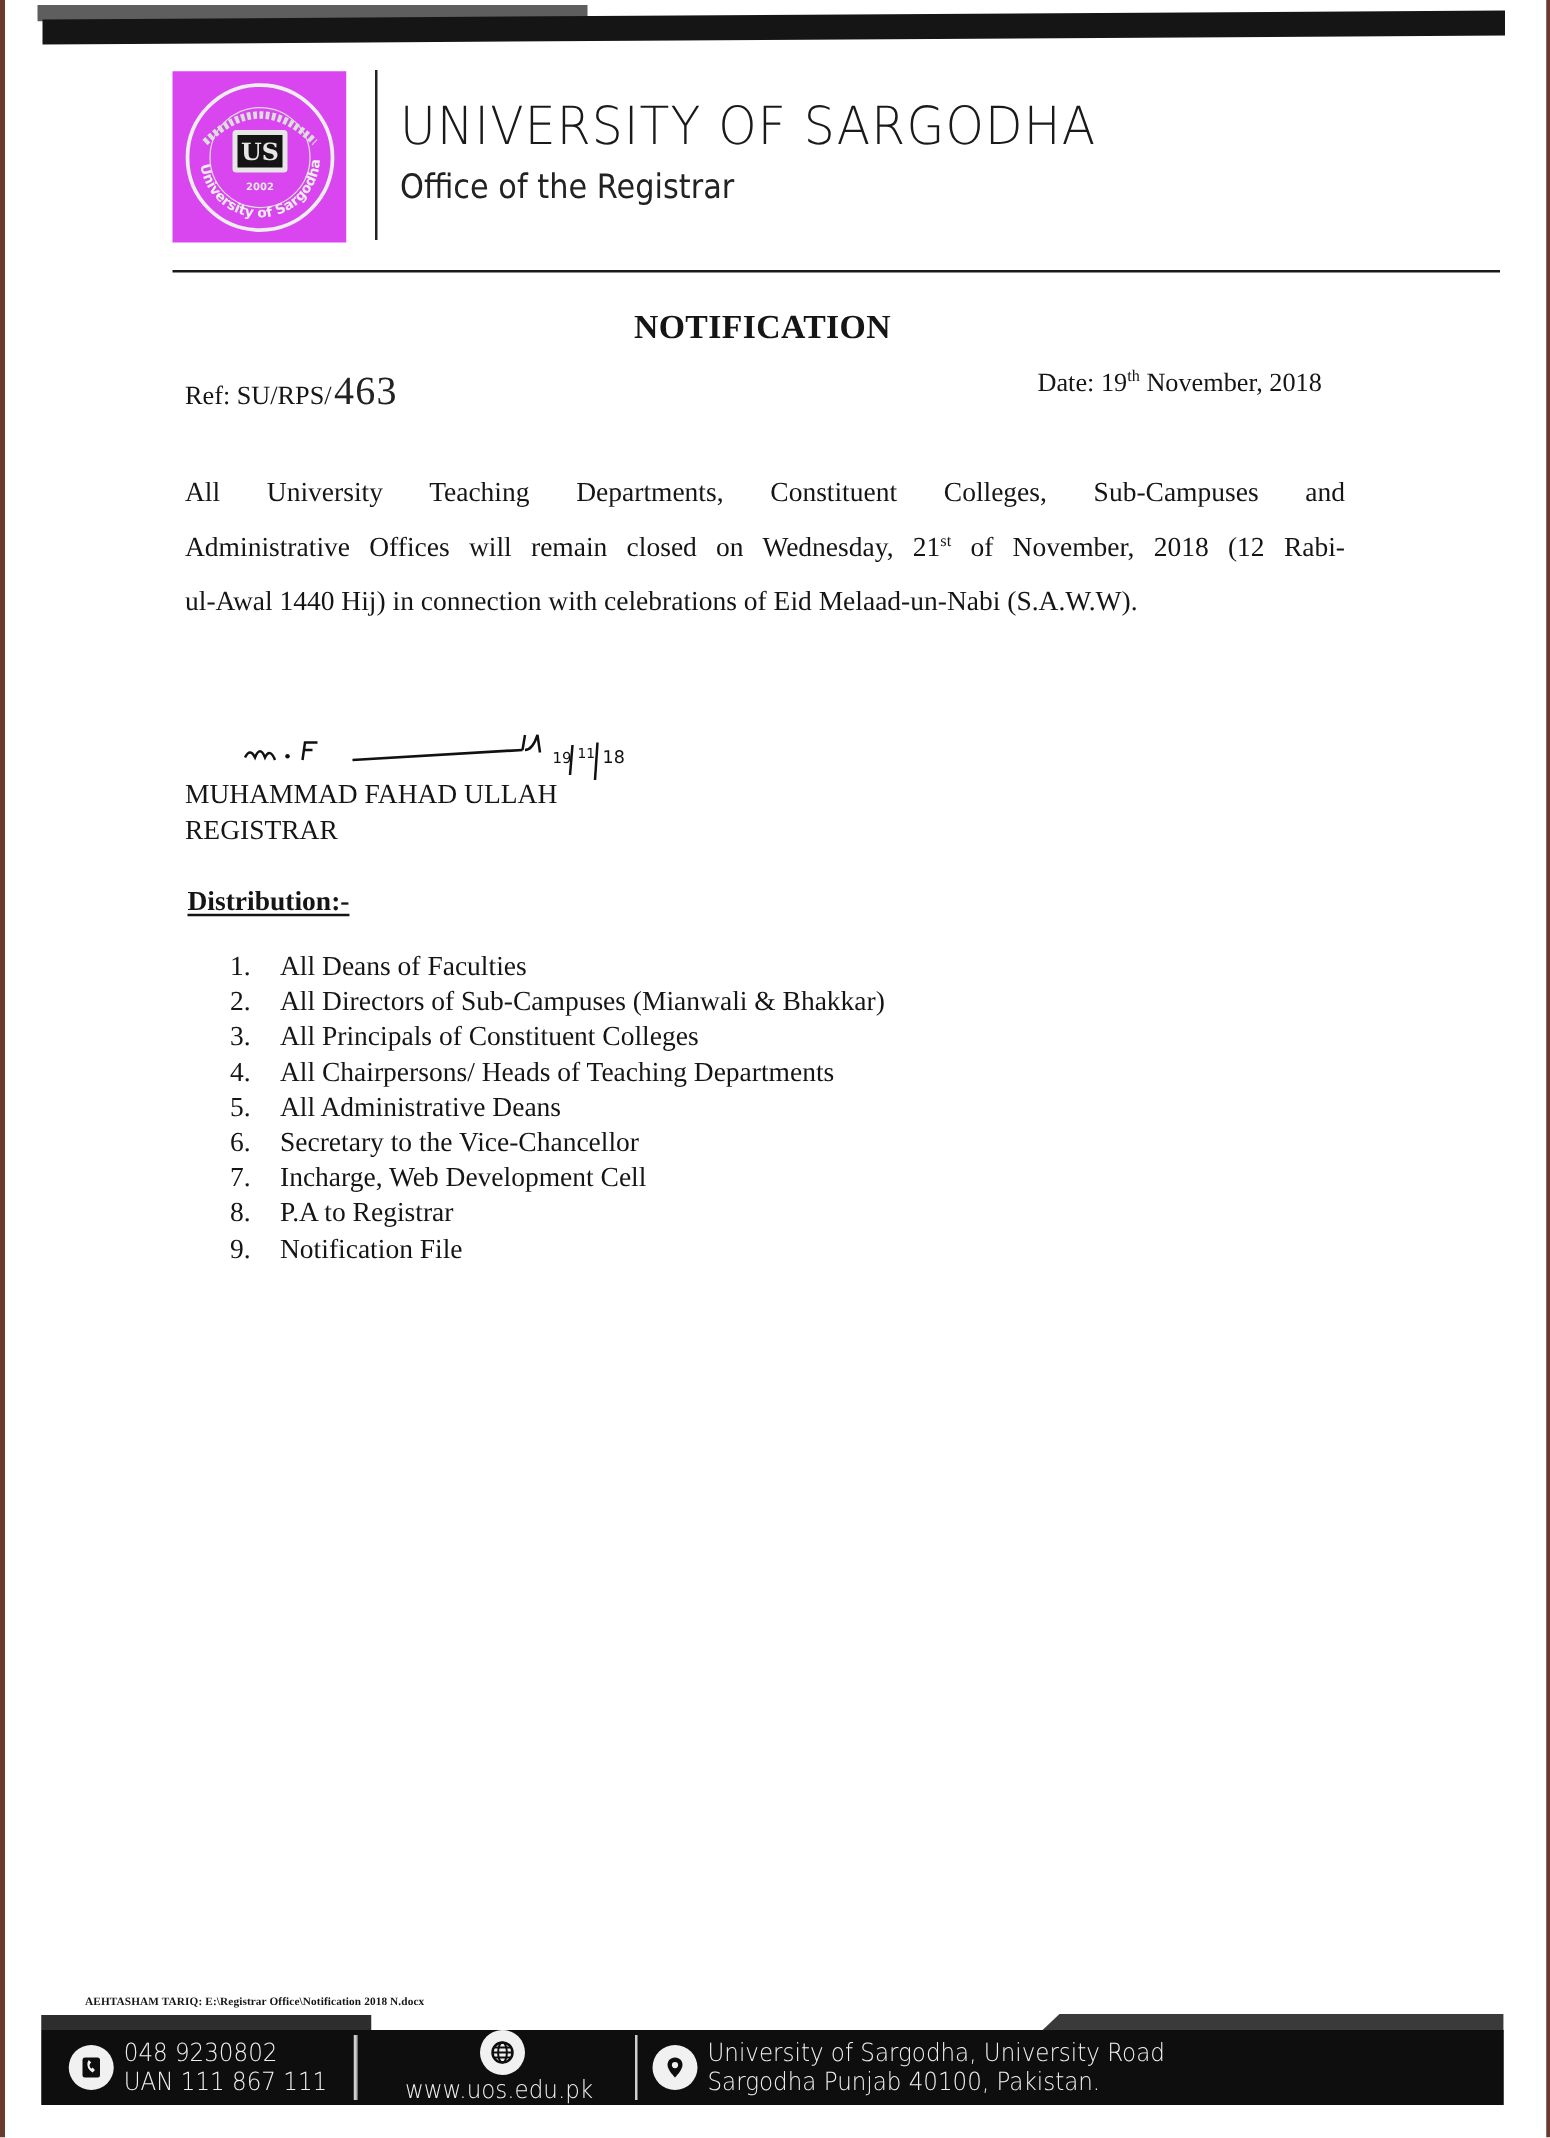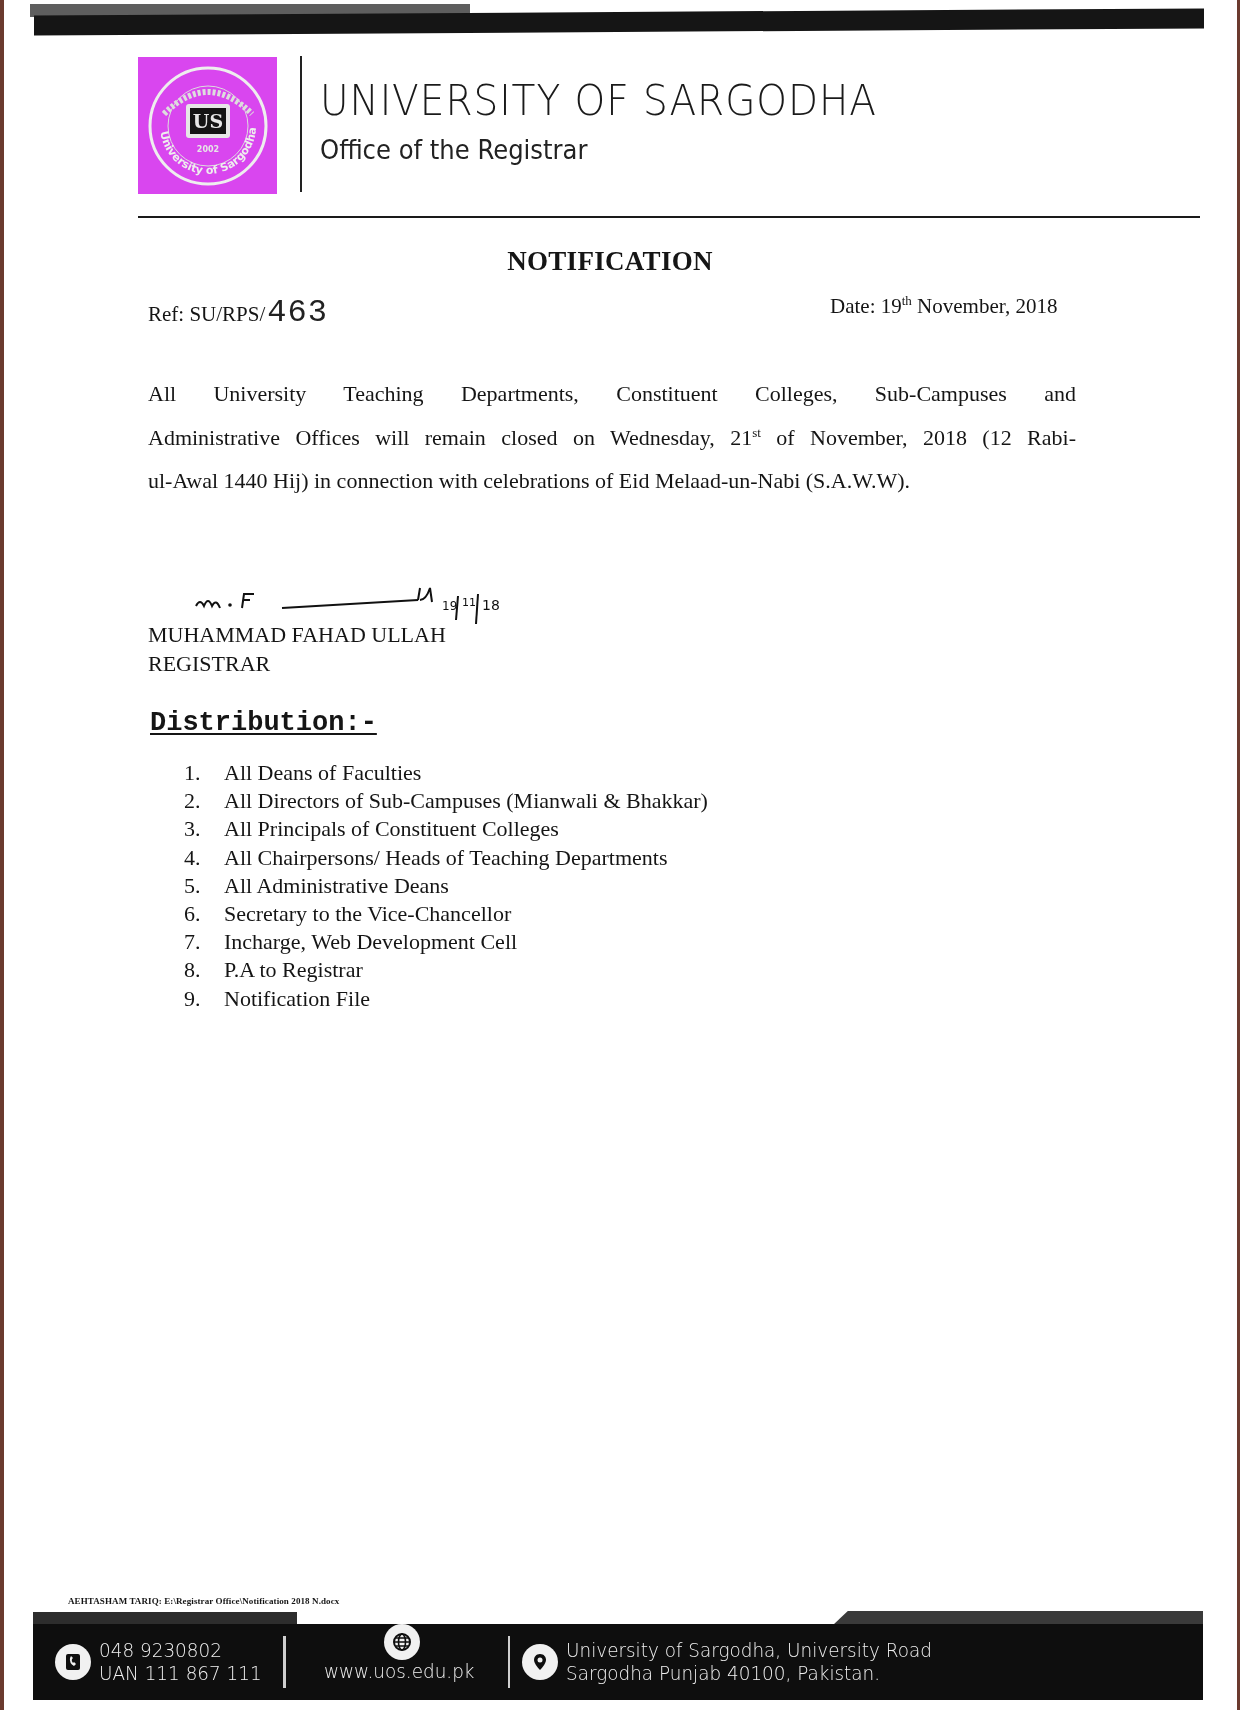--- a/index.html
+++ b/index.html
@@ -18,44 +18,44 @@
   .header-divider { position: absolute; left: 300px; top: 56px; width: 2px; height: 136px; background: #222; }
 
   .uni-title { position: absolute; left: 320px; top: 76px; font-family: "DejaVu Sans", sans-serif; font-weight: 200; font-size: 42px; letter-spacing: 1px; color: #1a1a1a; -webkit-text-stroke: 0; font-stretch: condensed; transform: scaleX(0.93); transform-origin: left; }
   .office-subtitle { position: absolute; left: 320px; top: 134px; font-family: "DejaVu Sans", sans-serif; font-size: 27px; color: #222; transform: scaleX(0.9); transform-origin: left; }
 
   .header-rule { position: absolute; left: 138px; top: 216px; width: 1062px; height: 2px; background: #1a1a1a; }
 
   .notif-title { position: absolute; left: 0; width: 1220px; top: 246px; text-align: center; font-weight: bold; font-size: 27px; letter-spacing: 0.3px; }
 
   .ref-line { position: absolute; left: 148px; top: 294px; font-size: 21px; display: flex; align-items: baseline; }
-  .ref-number { font-family: Liberation Mono, monospace; font-size: 32px; font-weight: 200; margin-left: 2px; letter-spacing: 1px; color: #222; }
+  .ref-number { font-family: Liberation Serif, serif; font-size: 32px; font-weight: 200; margin-left: 2px; letter-spacing: 1px; color: #222; }
 
   .date-line { position: absolute; left: 830px; top: 294px; font-size: 21px; }
   .date-line sup, .para sup { font-size: 13px; vertical-align: 8px; line-height: 0; }
 
   .para { position: absolute; left: 148px; width: 928px; top: 372px; font-size: 22px; line-height: 43.5px; text-align: justify; }
   .para-line { display: block; text-align: justify; text-align-last: justify; }
   .para-line.last { text-align-last: left; }
 
   .signature { position: absolute; left: 190px; top: 576px; width: 360px; height: 50px; }
   .signer-name { position: absolute; left: 148px; top: 622px; font-size: 22px; }
   .signer-title { position: absolute; left: 148px; top: 651px; font-size: 22px; }
 
-  .dist-heading { position: absolute; left: 150px; top: 708px; font-size: 27px; font-weight: bold; text-decoration: underline; text-underline-offset: 3px; font-family: Liberation Mono, monospace; }
+  .dist-heading { position: absolute; left: 150px; top: 708px; font-size: 22px; font-weight: bold; text-decoration: underline; text-underline-offset: 3px; }
 
   .dist-list { position: absolute; left: 184px; top: 759px; list-style: none; font-size: 22px; }
   .dist-item { height: 28.2px; line-height: 28px; display: flex; }
   .dist-num { width: 40px; display: inline-block; }
 
   .footer-file { position: absolute; left: 68px; top: 1596px; font-size: 9px; font-weight: bold; letter-spacing: 0.1px; }
 
   .footer-band-a { position: absolute; left: 33px; top: 1612px; width: 264px; height: 12px; background: #2d2d2d; }
   .footer-band-b { position: absolute; left: 833px; top: 1611px; width: 370px; height: 14px; background: #3a3a3a; clip-path: polygon(4% 0, 100% 0, 100% 100%, 0 100%); }
-  .footer-bar { position: absolute; left: 33px; top: 1624px; width: 1170px; height: 76px; background: #0e0e0e; display: flex; align-items: center; color: #f1f1f1; font-family: "DejaVu Sans", sans-serif; }
+  .footer-bar { position: absolute; left: 33px; top: 1624px; width: 1170px; height: 60px; background: #0e0e0e; display: flex; align-items: center; color: #f1f1f1; font-family: "DejaVu Sans", sans-serif; }
   .f-item { display: flex; align-items: center; height: 100%; }
   .f-icon { width: 36px; height: 36px; border-radius: 50%; background: #f1f1f1; display: flex; align-items: center; justify-content: center; flex-shrink: 0; }
   .f-icon svg { width: 22px; height: 22px; }
   .f-text { font-size: 20px; font-weight: 200; line-height: 23px; margin-left: 8px; transform: scaleX(0.92); transform-origin: left; white-space: nowrap; }
   .f-divider { width: 1.5px; height: 52px; background: #cfcfcf; }
 </style>
 </head>
 <body>
 
 <div class="page-edge-left"></div>

